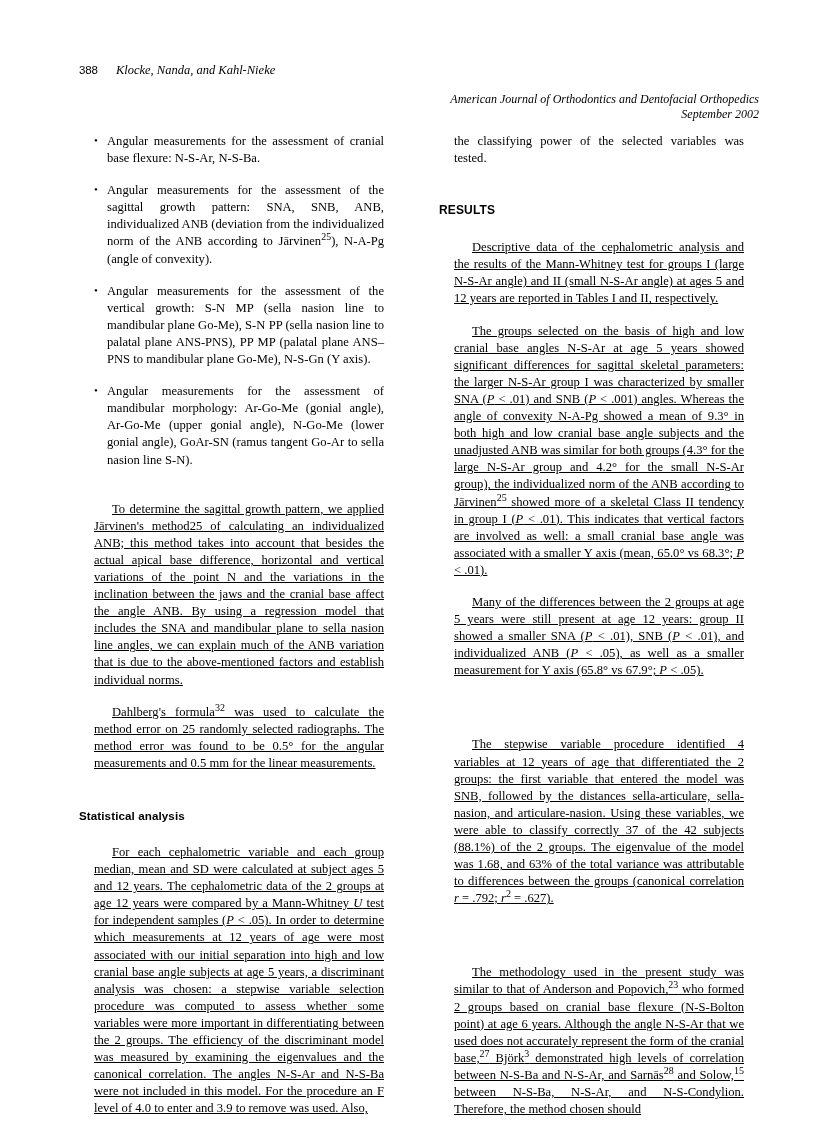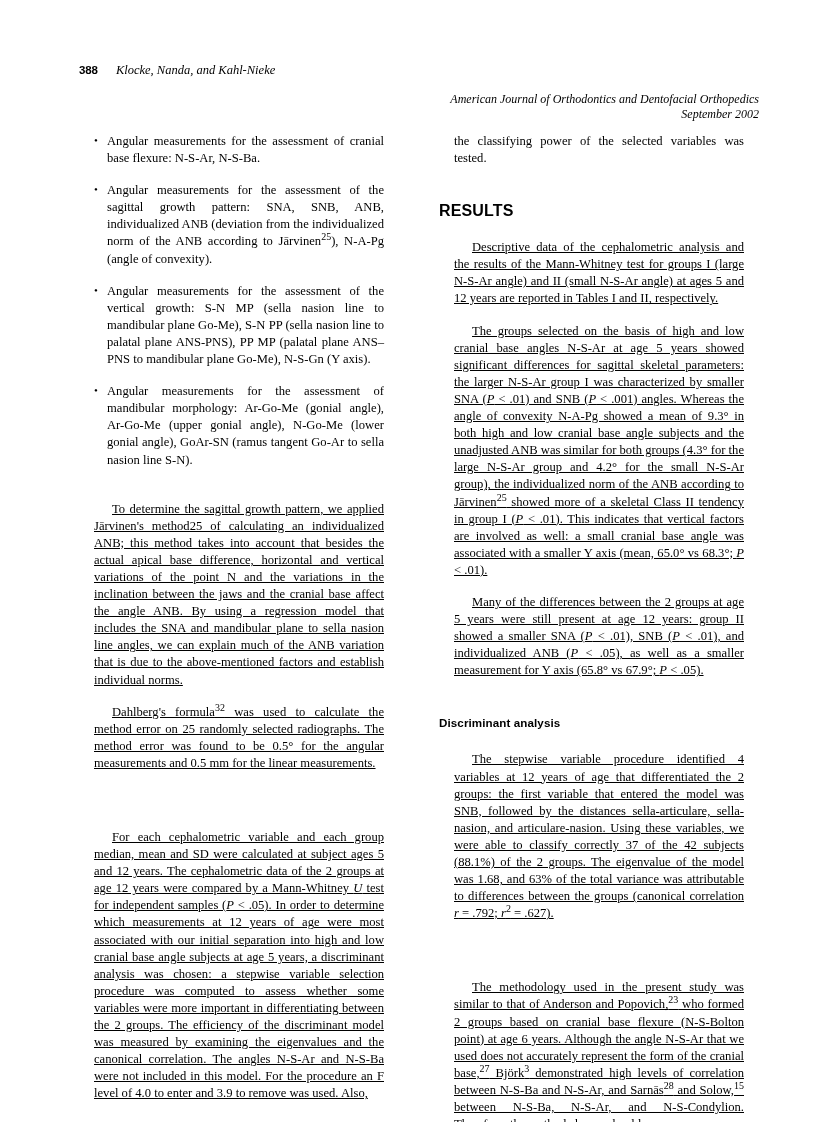--- a/index.html
+++ b/index.html
@@ -29,21 +29,21 @@
     height: 40px;
   }
   .rh-left {
     position: absolute;
     left: 0;
     top: 0;
     white-space: nowrap;
   }
   .rh-folio {
     font-family: "Liberation Sans", "DejaVu Sans", sans-serif;
-    font-weight: bold;
+    font-weight: normal;
     font-size: 11.5px;
     letter-spacing: -0.1px;
   }
   .rh-authors {
     font-style: italic;
     font-size: 12.5px;
     padding-left: 18px;
   }
   .rh-right {
     position: absolute;
@@ -96,21 +96,21 @@
   ul.bullets li::before {
     content: "\2022";
     position: absolute;
     left: 0;
     top: -1px;
     font-size: 11px;
   }
 
   h2.section-head {
     font-family: "Liberation Sans", "DejaVu Sans", sans-serif;
-    font-size: 16px;
+    font-size: 12px;
     font-weight: bold;
     margin: 0;
     letter-spacing: 0.15px;
     line-height: 15px;
   }
   h3.sub-head {
     font-family: "Liberation Sans", "DejaVu Sans", sans-serif;
     font-size: 11.6px;
     font-weight: bold;
     margin: 0;
@@ -155,41 +155,41 @@
         <li><span>Angular measurements for the assessment of mandibular morphology: Ar-Go-Me (gonial angle), Ar-Go-Me (upper gonial angle), N-Go-Me (lower gonial angle), GoAr-SN (ramus tangent Go-Ar to sella nasion line S-N).</span></li>
       </ul>
 
       <div class="gap-para"></div>
 
       <p class="indent">To determine the sagittal growth pattern, we applied Jārvinen's method25 of calculating an individualized ANB; this method takes into account that besides the actual apical base difference, horizontal and vertical variations of the point N and the variations in the inclination between the jaws and the cranial base affect the angle ANB. By using a regression model that includes the SNA and mandibular plane to sella nasion line angles, we can explain much of the ANB variation that is due to the above-mentioned factors and establish individual norms.</p>
 
       <p class="indent">Dahlberg's formula<sup>32</sup> was used to calculate the method error on 25 randomly selected radiographs. The method error was found to be 0.5° for the angular measurements and 0.5 mm for the linear measurements.</p>
 
       <div class="gap-head-before"></div>
+      <h3 class="sub-head">Statistical analysis</h3>
       <div class="gap-head-after"></div>
 
       <p class="indent">For each cephalometric variable and each group median, mean and SD were calculated at subject ages 5 and 12 years. The cephalometric data of the 2 groups at age 12 years were compared by a Mann-Whitney <i>U</i> test for independent samples (<i>P</i> &lt; .05). In order to determine which measurements at 12 years of age were most associated with our initial separation into high and low cranial base angle subjects at age 5 years, a discriminant analysis was chosen: a stepwise variable selection procedure was computed to assess whether some variables were more important in differentiating between the 2 groups. The efficiency of the discriminant model was measured by examining the eigenvalues and the canonical correlation. The angles N-S-Ar and N-S-Ba were not included in this model. For the procedure an F level of 4.0 to enter and 3.9 to remove was used. Also,</p>
     </div>
 
     <div class="col col-right">
 
       <p class="noindent">the classifying power of the selected variables was tested.</p>
 
       <div class="gap-head-before"></div>
       <h2 class="section-head">RESULTS</h2>
       <div class="gap-head-after"></div>
 
       <p class="indent">Descriptive data of the cephalometric analysis and the results of the Mann-Whitney test for groups I (large N-S-Ar angle) and II (small N-S-Ar angle) at ages 5 and 12 years are reported in Tables I and II, respectively.</p>
 
       <p class="indent">The groups selected on the basis of high and low cranial base angles N-S-Ar at age 5 years showed significant differences for sagittal skeletal parameters: the larger N-S-Ar group I was characterized by smaller SNA (<i>P</i> &lt; .01) and SNB (<i>P</i> &lt; .001) angles. Whereas the angle of convexity N-A-Pg showed a mean of 9.3° in both high and low cranial base angle subjects and the unadjusted ANB was similar for both groups (4.3° for the large N-S-Ar group and 4.2° for the small N-S-Ar group), the individualized norm of the ANB according to Jārvinen<sup>25</sup> showed more of a skeletal Class II tendency in group I (<i>P</i> &lt; .01). This indicates that vertical factors are involved as well: a small cranial base angle was associated with a smaller Y axis (mean, 65.0° vs 68.3°; <i>P</i> &lt; .01).</p>
 
       <p class="indent">Many of the differences between the 2 groups at age 5 years were still present at age 12 years: group II showed a smaller SNA (<i>P</i> &lt; .01), SNB (<i>P</i> &lt; .01), and individualized ANB (<i>P</i> &lt; .05), as well as a smaller measurement for Y axis (65.8° vs 67.9°; <i>P</i> &lt; .05).</p>
 
       <div class="gap-head-before"></div>
-      <h3 class="sub-head">Discriminant analysis</h3>
       <div class="gap-head-after"></div>
 
       <p class="indent">The stepwise variable procedure identified 4 variables at 12 years of age that differentiated the 2 groups: the first variable that entered the model was SNB, followed by the distances sella-articulare, sella-nasion, and articulare-nasion. Using these variables, we were able to classify correctly 37 of the 42 subjects (88.1%) of the 2 groups. The eigenvalue of the model was 1.68, and 63% of the total variance was attributable to differences between the groups (canonical correlation <i>r</i> = .792; <i>r</i><sup>2</sup> = .627).</p>
 
       <div class="gap-head-before"></div>
       <div class="gap-head-after"></div>
 
       <p class="indent">The methodology used in the present study was similar to that of Anderson and Popovich,<sup>23</sup> who formed 2 groups based on cranial base flexure (N-S-Bolton point) at age 6 years. Although the angle N-S-Ar that we used does not accurately represent the form of the cranial base,<sup>27</sup> Björk<sup>3</sup> demonstrated high levels of correlation between N-S-Ba and N-S-Ar, and Sarnās<sup>28</sup> and Solow,<sup>15</sup> between N-S-Ba, N-S-Ar, and N-S-Condylion. Therefore, the method chosen should</p>
     </div>
 

